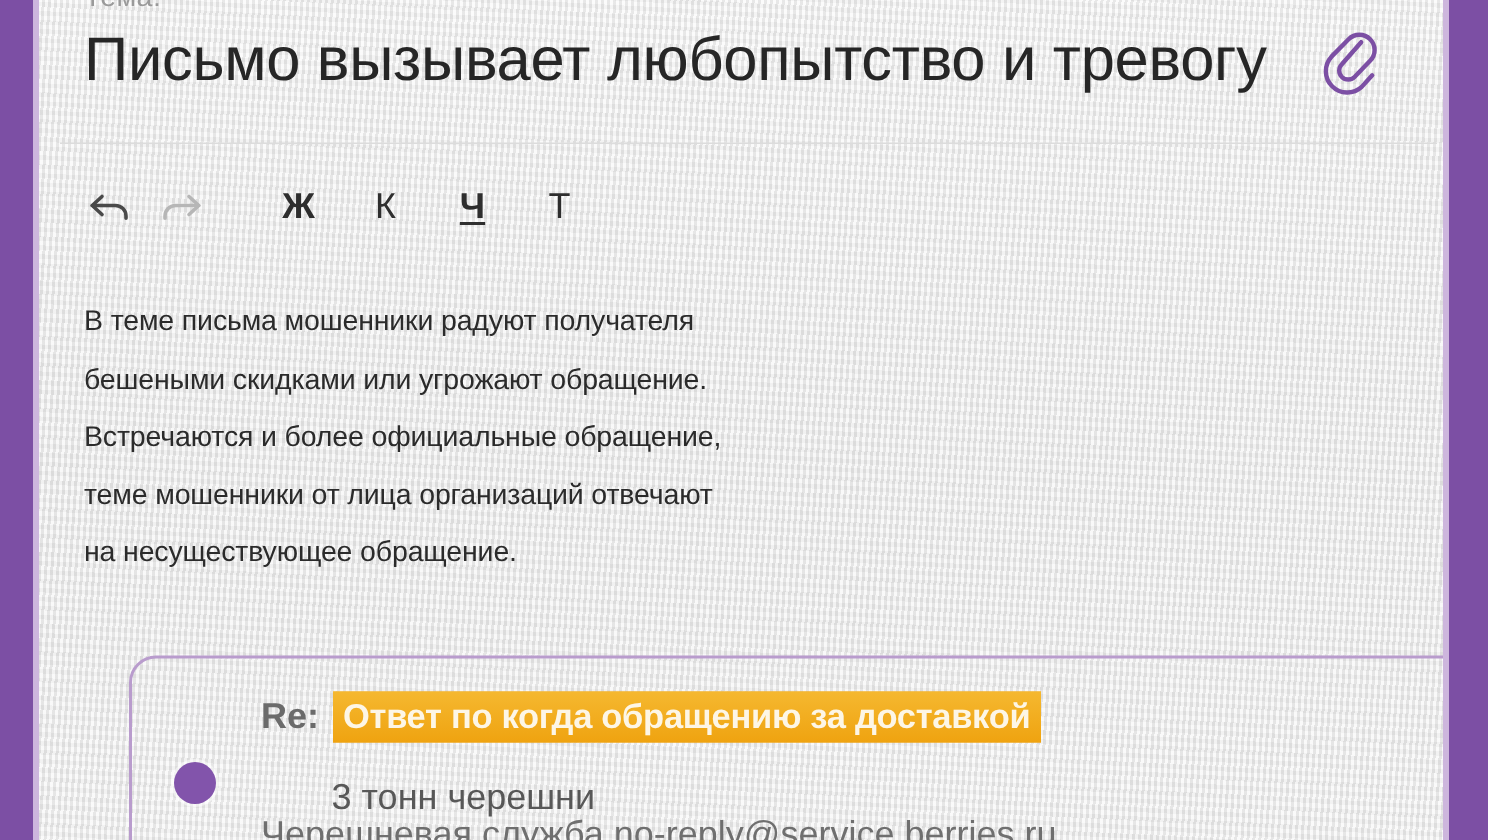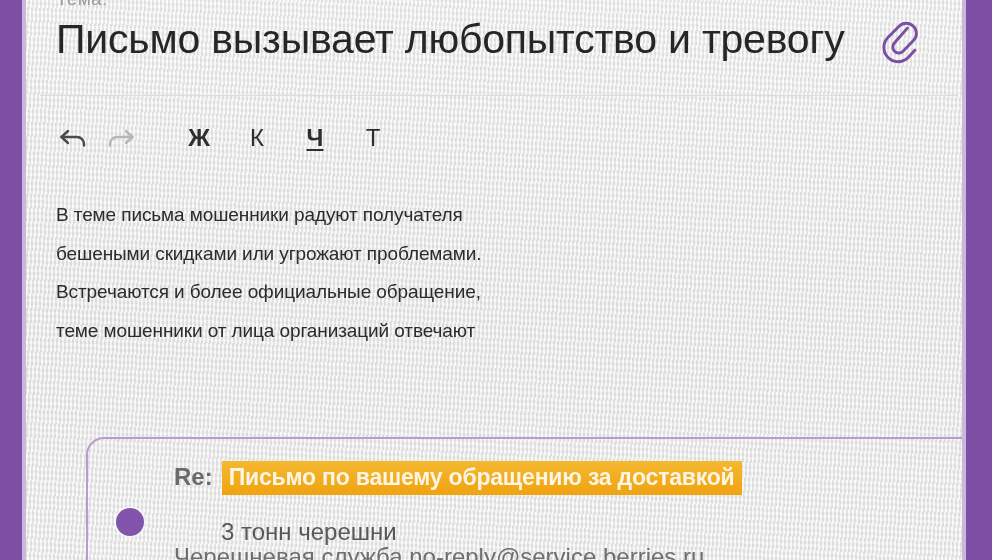--- a/index.html
+++ b/index.html
@@ -227,33 +227,34 @@
       <div class="tb-gap"></div>
 
       <div class="tb-ch bold">Ж</div>
       <div class="tb-ch italic">К</div>
       <div class="tb-ch underline">Ч</div>
       <div class="tb-ch plain">Т</div>
     </div>
 
     <div class="body-text">
       <span class="ln">В теме письма мошенники радуют получателя</span>
-      <span class="ln">бешеными скидками или угрожают проблемами.</span>
+      <span class="ln">бешеными скидками или угрожают обращение.</span>
       <span class="ln">Встречаются и более официальные обращение,</span>
       <span class="ln">теме мошенники от лица организаций отвечают</span>
+      <span class="ln">на несуществующее обращение.</span>
     </div>
 
     <div class="card"></div>
     <div class="card-inner">
 
       <div class="bullet"></div>
 
       <div class="row-subject">
         <span class="re-label">Re:</span>
-        <span class="hl">Письмо по вашему обращению за доставкой</span>
+        <span class="hl">Ответ по когда обращению за доставкой</span>
       </div>
 
       <div class="row-qty">3 тонн черешни</div>
 
       <div class="row-from">Черешневая служба no-reply@service.berries.ru</div>
     </div>
 
   </div>
 </div>
 

